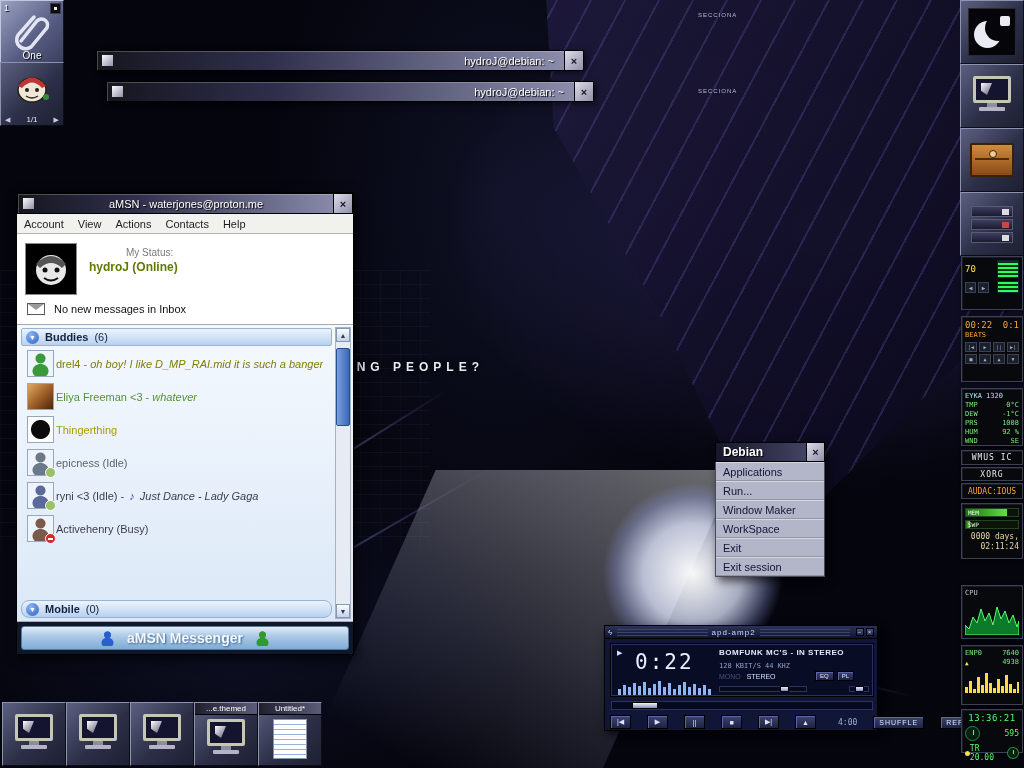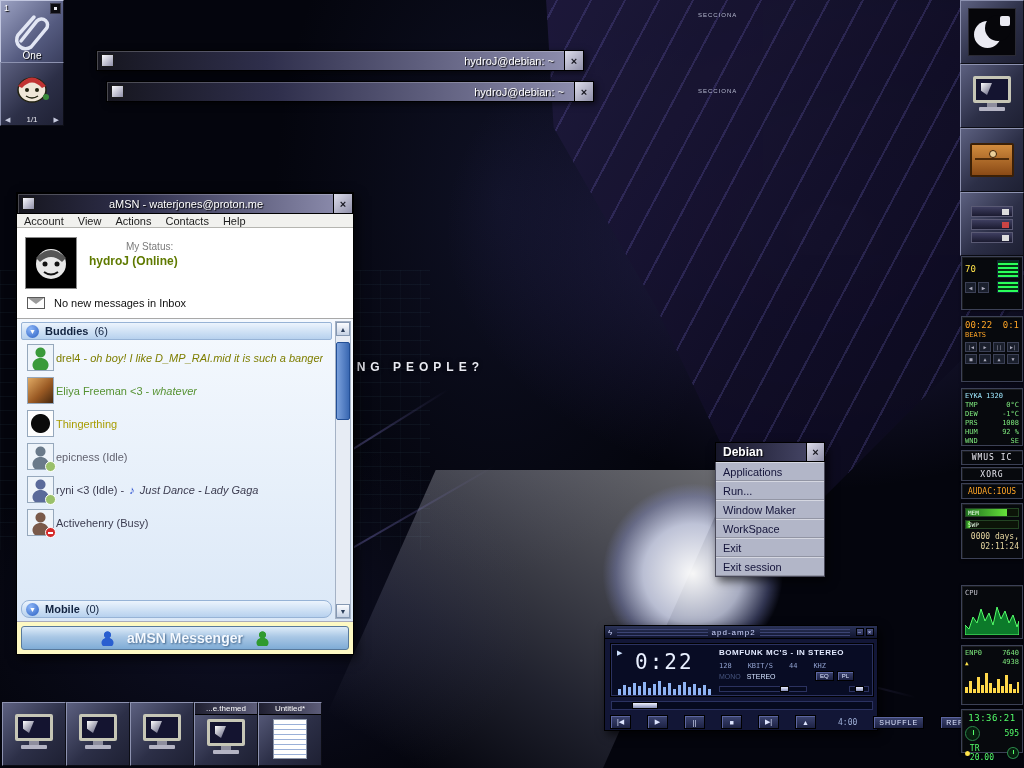--- a/index.html
+++ b/index.html
@@ -49,21 +49,21 @@
   .tb-title.right { justify-content:flex-end; padding-right:10px; }
   .tb-close { width:19px; display:flex; align-items:center; justify-content:center;
     background:linear-gradient(135deg,#dcdcea,#8f8fa8); color:#16161f; border-left:1px solid #000; font-weight:bold; }
 
   .term { position:absolute; width:488px; box-shadow:2px 2px 6px rgba(0,0,0,.6); }
   .term1 { left:96px; top:50px; } .term2 { left:106px; top:81px; }
 
   
   .amsn { position:absolute; left:16px; top:192px; width:338px; height:463px; display:flex; flex-direction:column;
     background:#d9d9d9; border:1px solid #000; box-shadow:3px 4px 10px rgba(0,0,0,.65); }
-  .amsn-menubar { height:14px; background:#f1f1ee; border-bottom:1px solid #b5b5b0; display:flex; align-items:center; font-size:11px; color:#1e1e1e; }
+  .amsn-menubar { height:20px; background:#f1f1ee; border-bottom:1px solid #b5b5b0; display:flex; align-items:center; font-size:11px; color:#1e1e1e; }
   .amsn-menubar span { padding:0 7px; }
   .amsn-status { background:#fff; padding:9px 8px 4px; display:flex; gap:12px; }
   .avatar { width:52px; height:52px; background:#000; border:1px solid #8a8a8a; flex:none; }
   .status-label { font-size:10px; color:#7a7a7a; margin-top:4px;padding-left:37px; }
   .status-value { font-size:12px; font-weight:bold; color:#5f7a00; margin-top:2px; }
   .amsn-inbox { background:#fff; padding:4px 10px 9px; display:flex; align-items:center; gap:9px; font-size:11px; color:#101010; }
   .envelope { width:18px; height:12px; background:#fefefe; border:1px solid #5a5a5a; position:relative; flex:none; }
   .envelope::before { content:""; position:absolute; left:0; top:0; width:0; height:0;
     border-left:8px solid transparent; border-right:8px solid transparent; border-top:6px solid #9a9a9a; }
   .amsn-list { flex:1; position:relative; background:linear-gradient(#f5f9fe,#dbe8f7); border-top:1px solid #a8a8a8;
@@ -90,21 +90,21 @@
   .music-note { color:#2a4fd0; font-weight:bold; padding:0 2px; }
   .bd0 { color:#7e7e00; } .bd1 { color:#569232; } .bd2 { color:#a89c00; }
   .bd3 { color:#62626f; } .bd4 { color:#3c3c50; } .bd5 { color:#3c3c50; }
   .scrollbar { position:absolute; top:2px; right:2px; bottom:2px; width:16px; background:#e7ecf4; border:1px solid #a5b2c5;
     display:flex; flex-direction:column; align-items:center; }
   .sb-btn { width:14px; height:14px; background:linear-gradient(#fafcff,#c6d2e4); border:1px solid #8598b2;
     font-size:7px; color:#2a3c58; display:flex; align-items:center; justify-content:center; flex:none; }
   .sb-btn.bottom { margin-top:auto; }
   .sb-thumb { width:14px; height:78px; margin-top:6px; background:linear-gradient(to right,#7aa0dc,#3a68b2);
     border:1px solid #234f96; border-radius:2px; flex:none; }
-  .amsn-footer { padding:4px 4px; background:#fef9c3; border-top:1px solid #aab; }
+  .amsn-footer { padding:4px 4px; background:#0f172a; border-top:1px solid #aab; }
   .footer-bar { height:24px; background:linear-gradient(#deecf9,#a9c7e5 45%,#7facd6);
     border:1px solid #58799b; border-radius:3px; display:flex; align-items:center; justify-content:center; gap:12px;
     font-size:14px; font-weight:bold; color:#f4f9ff; text-shadow:1px 1px 2px #3f6288; }
   .fp { width:15px; height:15px; flex:none; }
   .fp.blue { background:
       radial-gradient(circle 3.5px at 50% 26%, #2a5fd0 3.2px, transparent 4px),
       radial-gradient(ellipse 6px 5px at 50% 78%, #2a5fd0 5.5px, transparent 6.5px); }
   .fp.green { background:
       radial-gradient(circle 3.5px at 50% 26%, #2f9a2f 3.2px, transparent 4px),
       radial-gradient(ellipse 6px 5px at 50% 78%, #2f9a2f 5.5px, transparent 6.5px); }
@@ -129,21 +129,21 @@
   .p-winbtn { width:8px; height:8px; margin-left:2px; background:linear-gradient(#4a527e,#232850); border:1px solid #000;
     color:#cdd5ff; font-size:6px; line-height:6px; text-align:center; }
   .p-display { position:absolute; left:5px; top:17px; width:264px; height:54px; background:#080c24;
     border:1px solid #000; box-shadow:inset 0 0 0 1px #2b3260; }
   .p-playind { position:absolute; left:6px; top:5px; font-size:7px; color:#cfe2ff; }
   .p-time { position:absolute; left:24px; top:6px; font-family:"DejaVu Sans Mono",monospace; font-size:21px;
     letter-spacing:2px; color:#e9f0ff; }
   .p-spectrum { position:absolute; left:7px; top:37px; }
   .p-track { position:absolute; left:108px; top:4px; width:152px; height:11px; font-size:8px; font-weight:bold;
     color:#e2e9ff; letter-spacing:.5px; white-space:nowrap; overflow:hidden; text-transform:uppercase; }
-  .p-info { position:absolute; left:108px; top:18px; font-size:7px; color:#90a1cf; display:flex; gap:16px; font-family:"DejaVu Sans Mono",monospace;align-items:center; }
+  .p-info { position:absolute; left:108px; top:18px; font-size:7px; color:#90a1cf; display:flex; gap:4px; font-family:"DejaVu Sans Mono",monospace;align-items:center; }
   .p-chan { position:absolute; left:108px; top:29px; font-size:7px; display:flex; gap:6px; }
   .p-chan .dim { color:#46557f; } .p-chan .lit { color:#d3e2ff; }
   .p-slider { position:absolute; height:6px; background:#060a1e; border:1px solid #2b3260; }
   .p-vol { left:108px; top:42px; width:88px; } .p-bal { left:238px; top:42px; width:20px; }
   .p-sthumb { position:absolute; top:-1px; width:9px; height:6px; background:linear-gradient(#e8ecff,#8890b8); border:1px solid #000; }
   .p-eqpl { position:absolute; left:204px; top:27px; display:flex; gap:3px; }
   .p-mini { height:10px; padding:0 4px; background:linear-gradient(#3c4470,#1d2244); border:1px solid #000;
     box-shadow:inset 1px 1px 0 #5c65a0; color:#dfe6ff; font-size:6px; display:flex; align-items:center; }
   .p-seek { position:absolute; left:6px; top:75px; width:262px; height:9px; background:#060a1e; border:1px solid #2b3260; }
   .p-seek-thumb { position:absolute; left:20px; top:0; width:26px; height:7px; background:linear-gradient(#f0f3ff,#868eb6); border:1px solid #000; }

